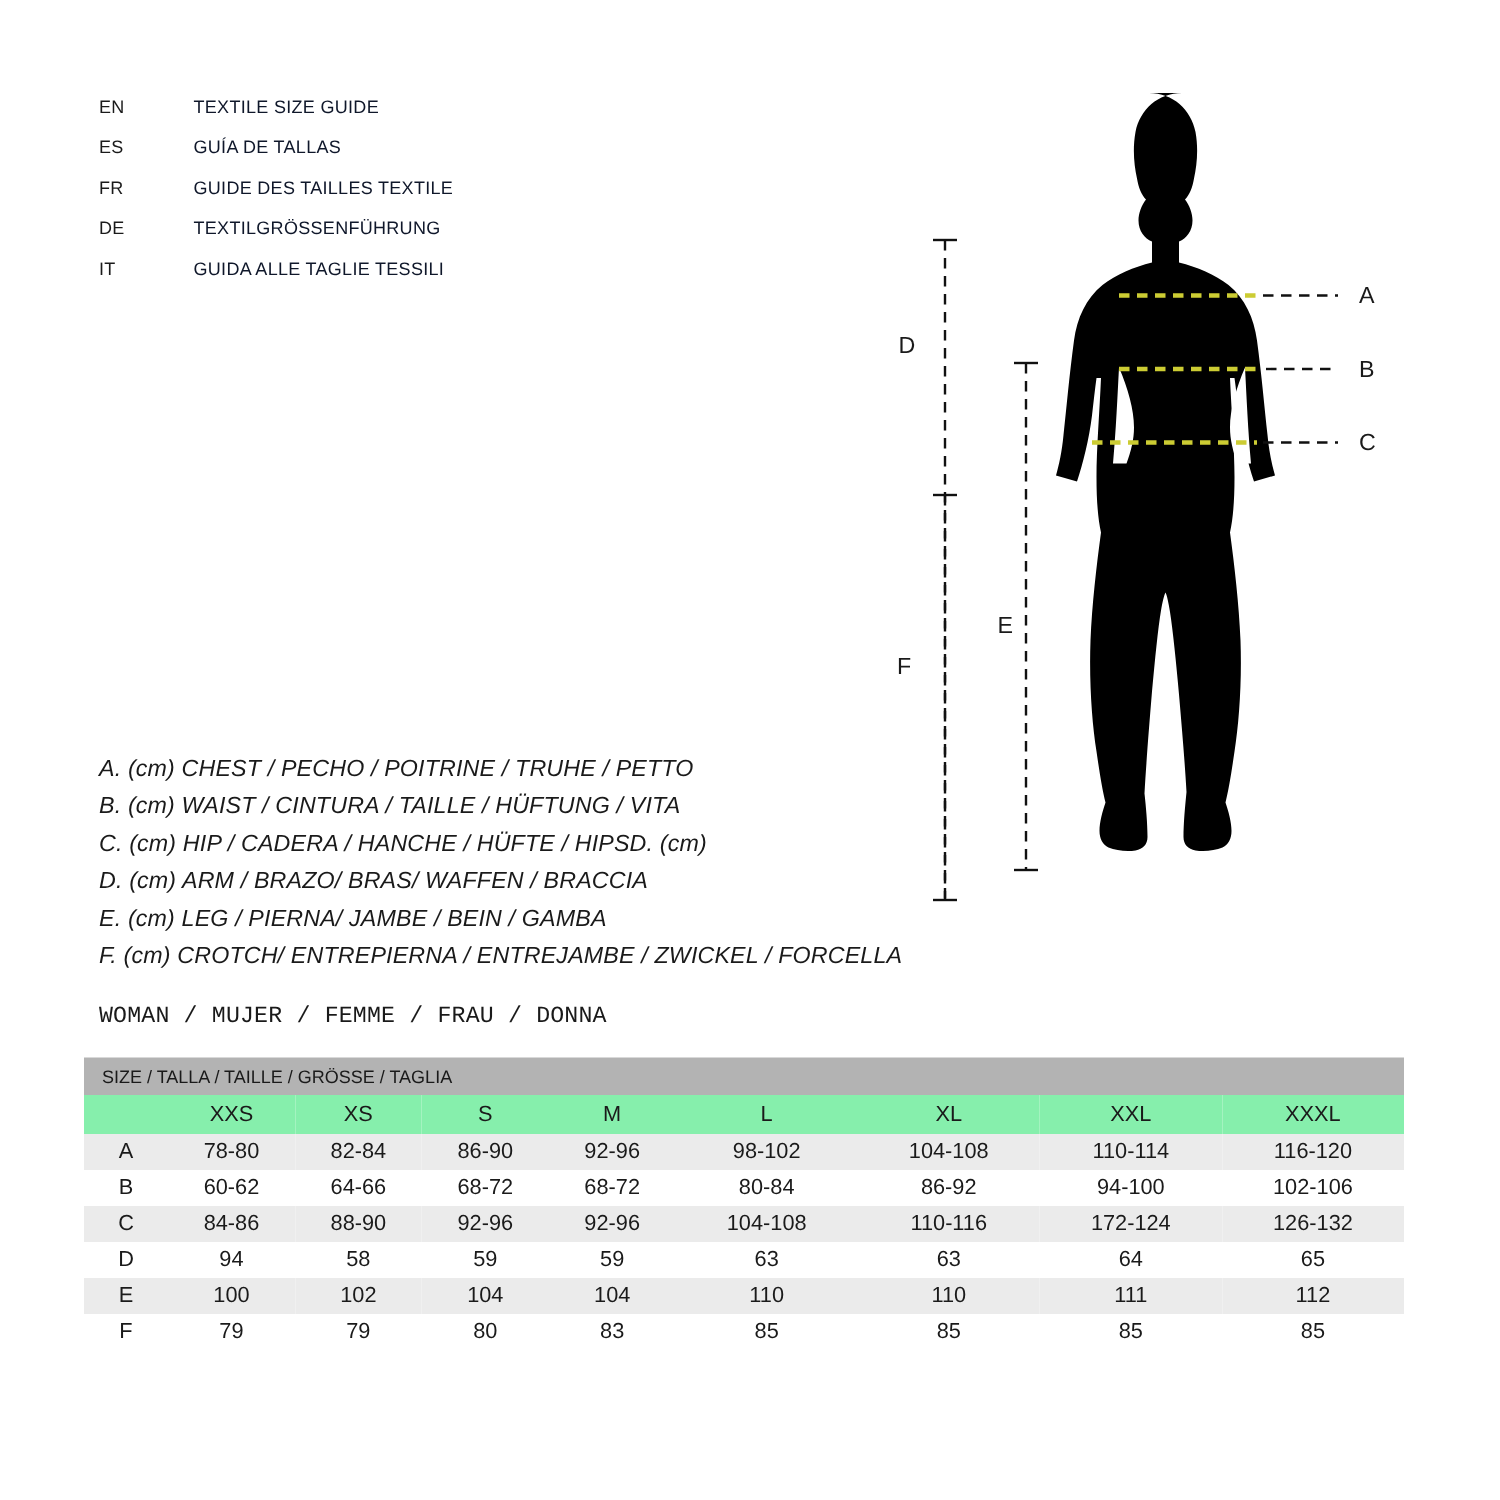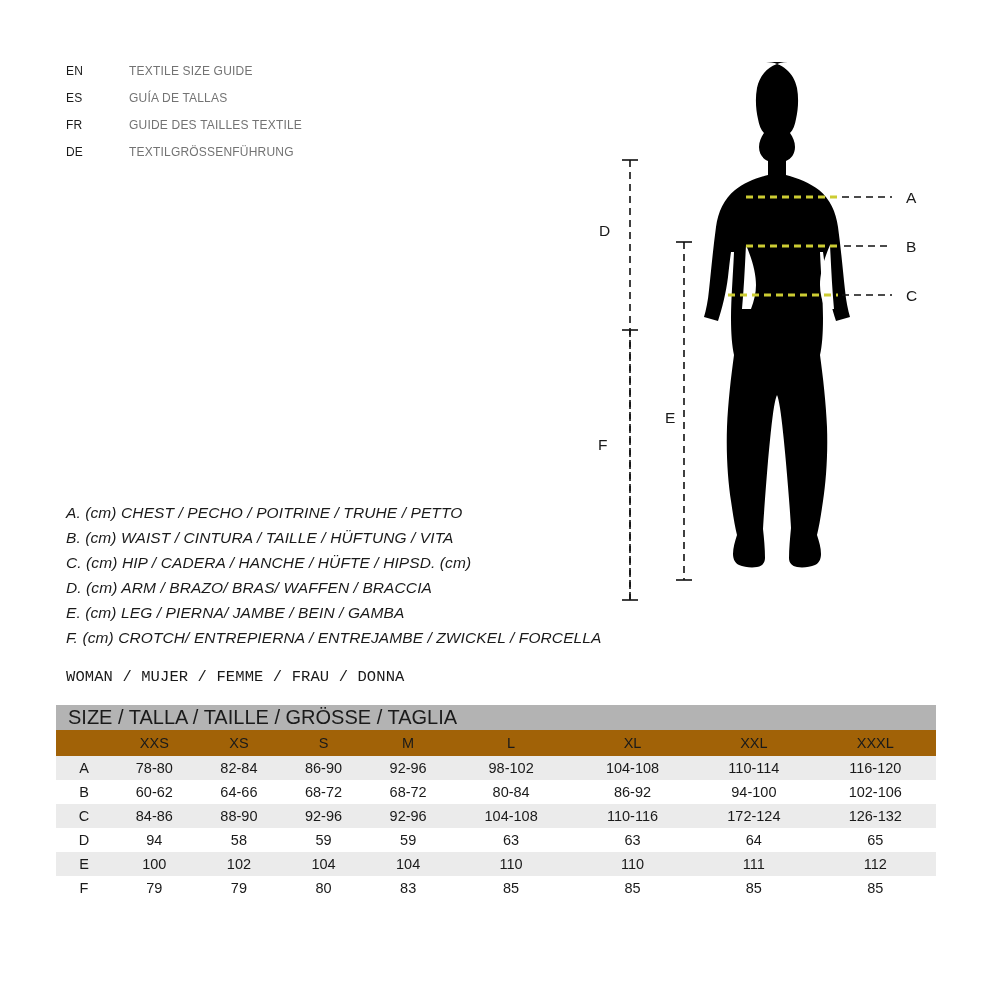--- a/index.html
+++ b/index.html
@@ -29,21 +29,21 @@
     height: 27px;
     font-size: 12px;
     letter-spacing: 0.2px;
   }
   .title-lang {
     width: 63px;
     flex: 0 0 63px;
     color: #1a1a1a;
   }
   .title-text {
-    color: #737373;
+    color: #0f172a;
   }
 
   
   .legend-block {
     position: absolute;
     left: 66px;
     top: 500px;
     width: 560px;
   }
   .legend-row {
@@ -81,24 +81,24 @@
     height: 24px;
     text-align: center;
     color: #1a1a1a;
     font-weight: normal;
   }
   tr.header-row td {
     background: #b3b3b3;
     text-align: left;
     padding-left: 12px;
     height: 25px;
-    font-size: 20px;
-    color: #1a1a1a;
-  }
-  tr.sizes-row td { background: #a16207; height: 26px; }
+    font-size: 12px;
+    color: #1a1a1a;
+  }
+  tr.sizes-row td { background: #86efac; height: 26px; }
   tr.shade td { background: #ebebeb; }
   tr.plain td { background: #ffffff; }
   td.rowlabel {
     text-align: left;
     padding-left: 12px;
     width: 56px;
   }
 
   
   .figure-area {
@@ -128,20 +128,24 @@
     <span class="title-lang">ES</span>
     <span class="title-text">GUÍA DE TALLAS</span>
   </div>
   <div class="title-row">
     <span class="title-lang">FR</span>
     <span class="title-text">GUIDE DES TAILLES TEXTILE</span>
   </div>
   <div class="title-row">
     <span class="title-lang">DE</span>
     <span class="title-text">TEXTILGRÖSSENFÜHRUNG</span>
+  </div>
+  <div class="title-row">
+    <span class="title-lang">IT</span>
+    <span class="title-text">GUIDA ALLE TAGLIE TESSILI</span>
   </div>
 </div>
 
 <div class="legend-block">
   <div class="legend-row">A. (cm) CHEST / PECHO / POITRINE / TRUHE / PETTO</div>
   <div class="legend-row">B. (cm) WAIST / CINTURA / TAILLE / HÜFTUNG / VITA</div>
   <div class="legend-row">C. (cm) HIP / CADERA / HANCHE / HÜFTE / HIPSD. (cm)</div>
   <div class="legend-row">D. (cm) ARM / BRAZO/ BRAS/ WAFFEN / BRACCIA</div>
   <div class="legend-row">E. (cm) LEG / PIERNA/ JAMBE / BEIN / GAMBA</div>
   <div class="legend-row">F. (cm) CROTCH/ ENTREPIERNA / ENTREJAMBE / ZWICKEL / FORCELLA</div>

